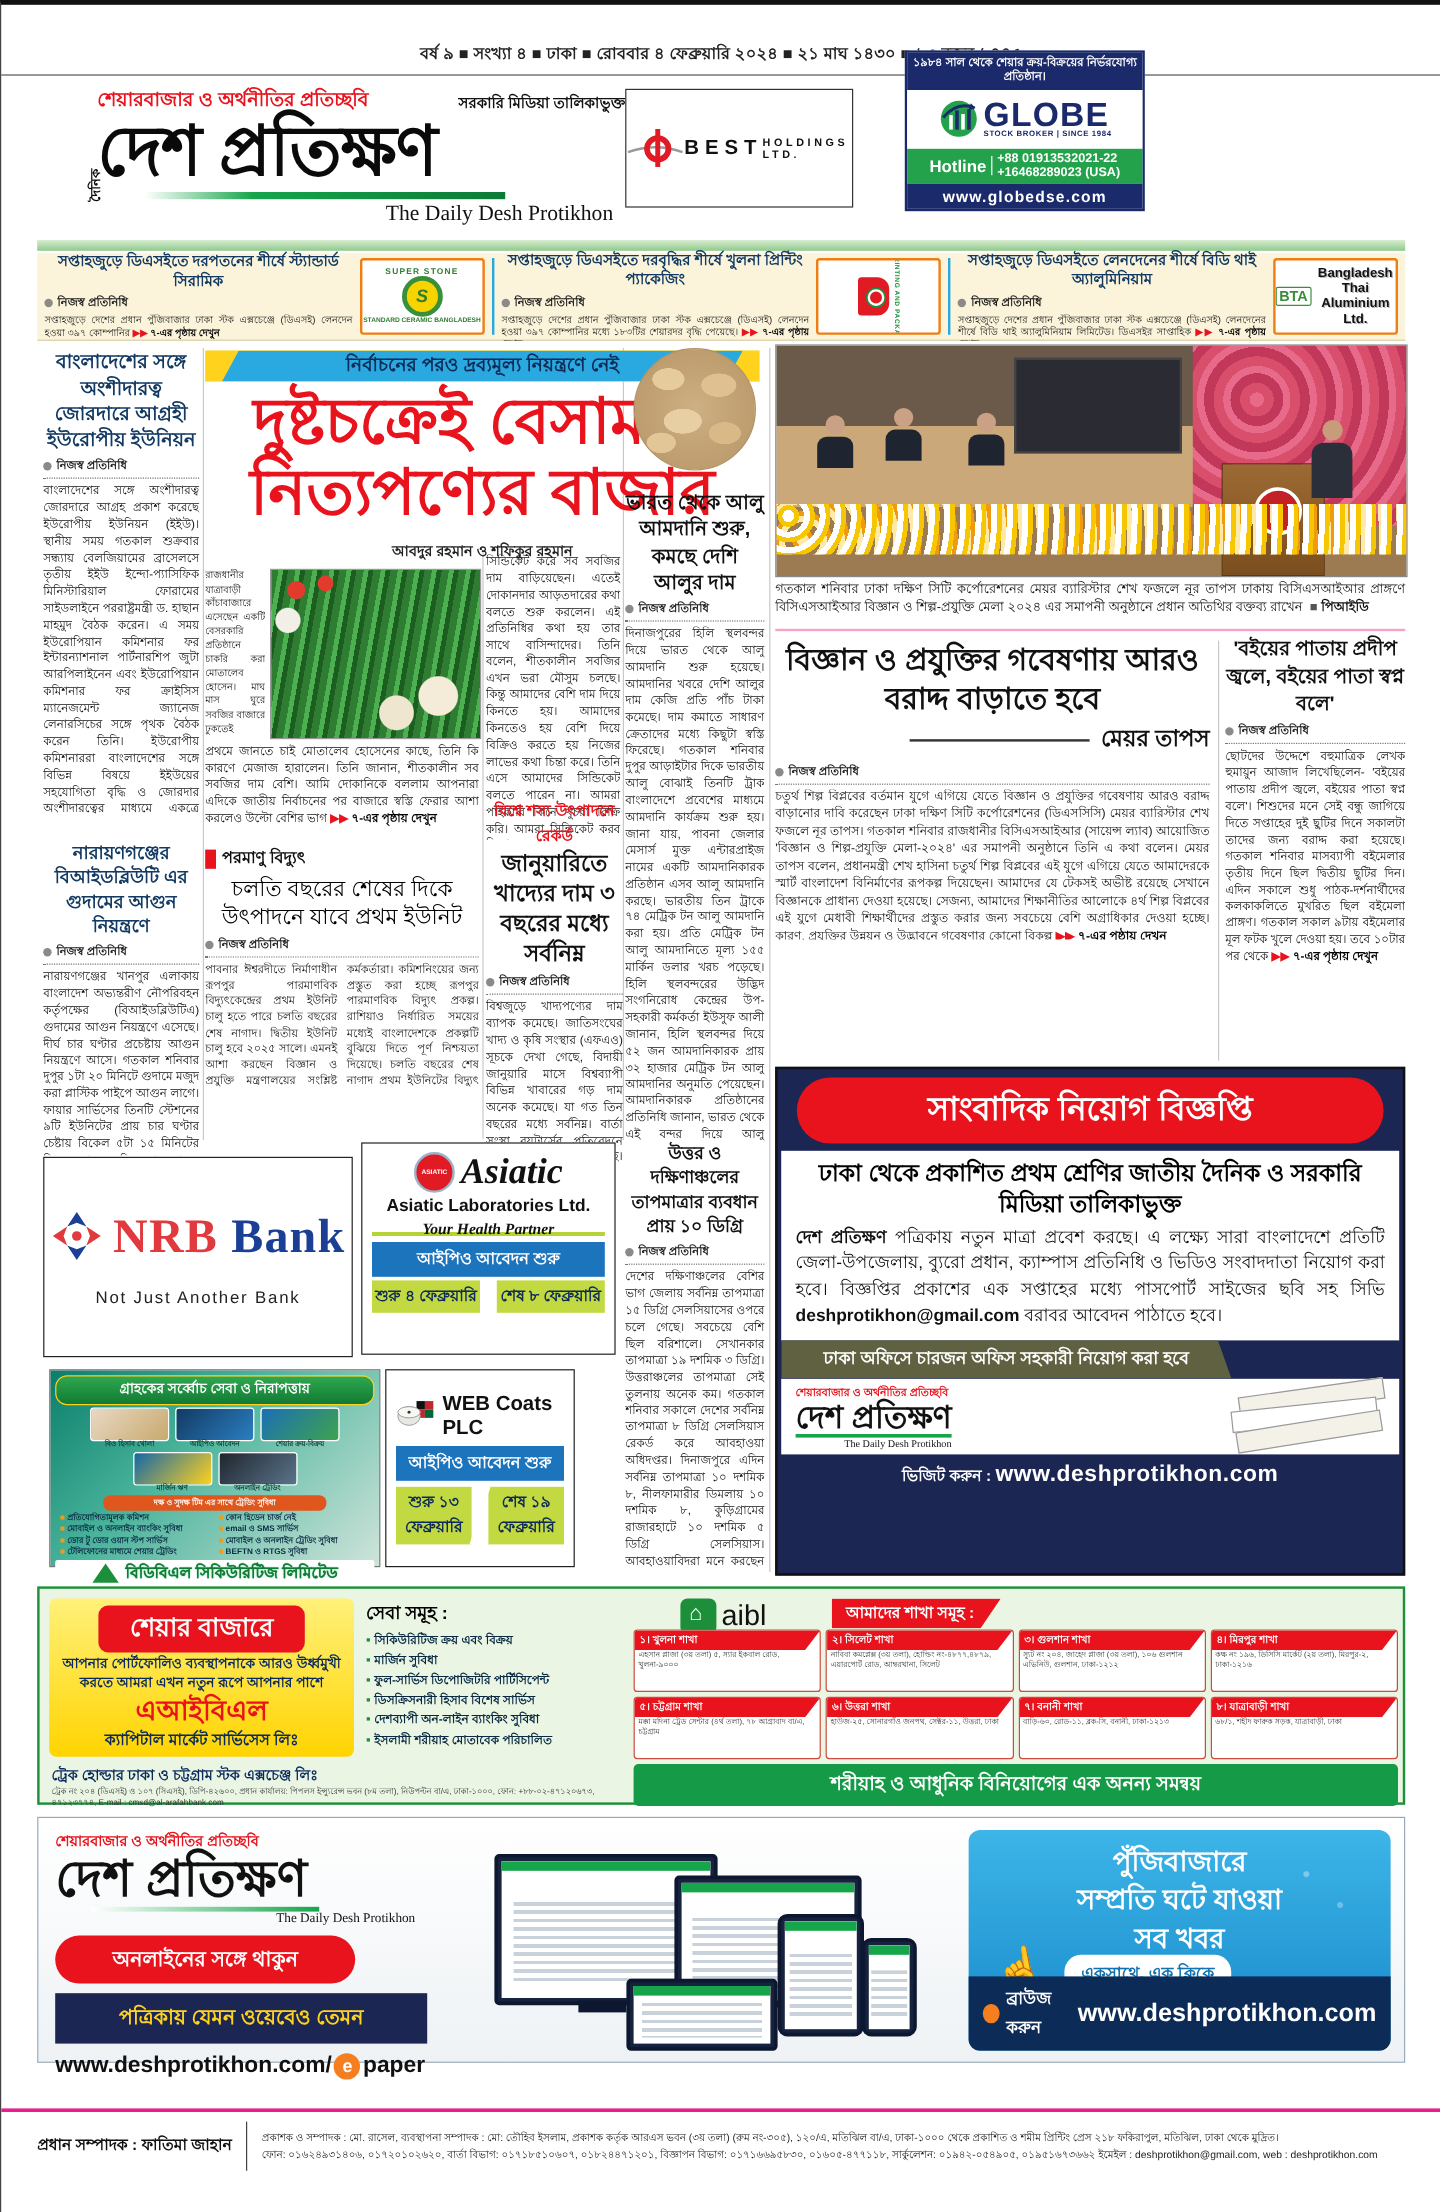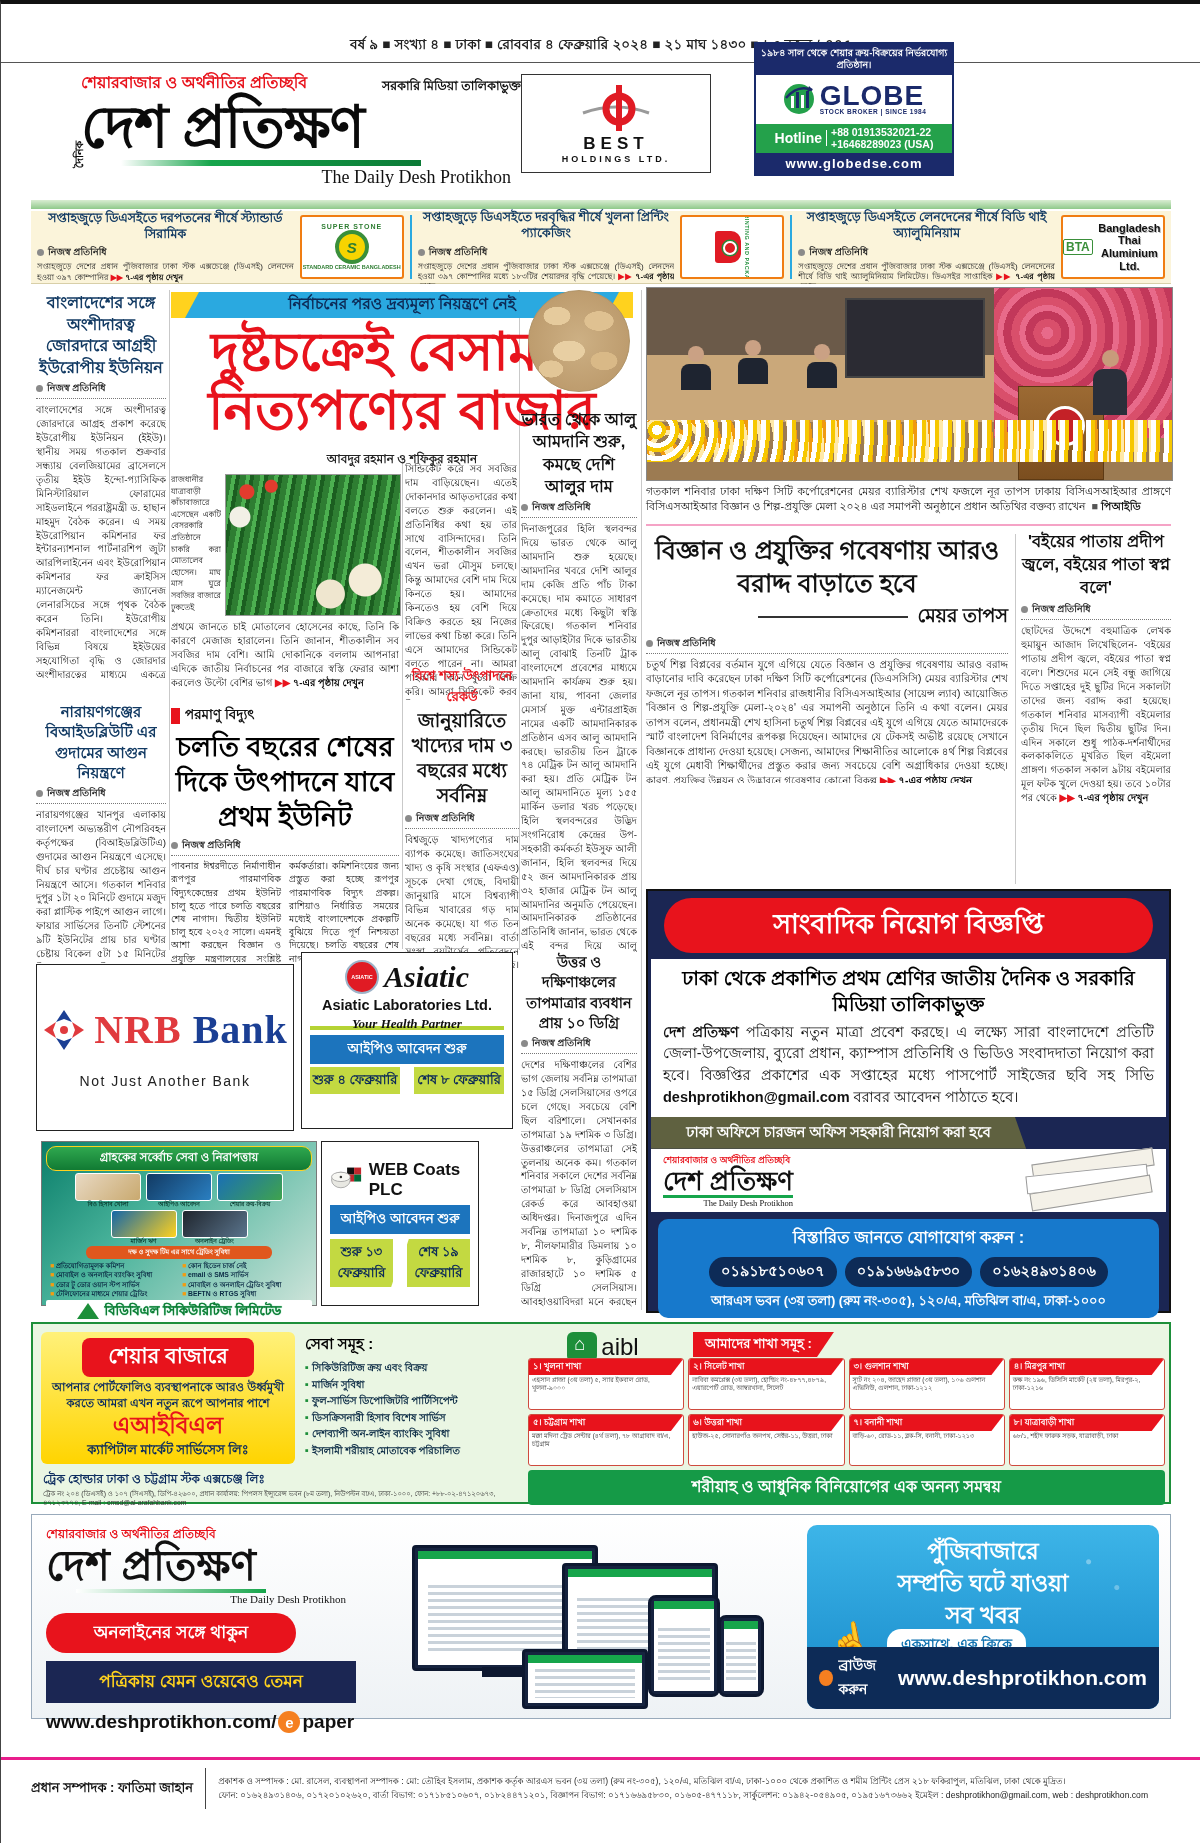--- a/index.html
+++ b/index.html
@@ -16,21 +16,21 @@
   .topline{top:58px;left:0;width:1200px;height:0;border-top:1.5px solid #555;}
   .masthead{left:80px;top:66px;width:440px;}
   .mh-tags{display:flex;justify-content:space-between;align-items:flex-end;}
   .mh-tagL{color:#e8131c;font-weight:bold;font-size:16px;}
   .mh-tagR{color:#111;font-weight:bold;font-size:12.5px;}
   .mh-title{font-size:58px;line-height:1.05;font-weight:800;color:#0a0a0a;letter-spacing:-1px;white-space:nowrap;}
   .mh-daily{position:absolute;left:-14px;top:48px;transform:rotate(-90deg);font-size:11px;font-weight:bold;color:#0a0a0a;}
   .mh-rule{height:6px;width:300px;background:linear-gradient(90deg,#fff, #16a54b 30%,#0b7a36);margin:2px 0 1px 40px;}
   .mh-eng{font-family:"Liberation Serif",serif;font-size:18px;color:#111;text-align:right;width:430px;}
   .best-ad{left:520px;top:70px;width:188px;height:97px;border:1px solid #333;background:#fff;
-           display:flex;flex-direction:column;align-items:center;justify-content:center;}
+           display:flex;flex-direction:row;align-items:center;justify-content:center;}
   .best-row{display:flex;align-items:center;gap:2px;}
   .best-txt{font-size:17px;font-weight:800;letter-spacing:5px;color:#111;line-height:1.1;}
   .best-sub{font-size:9px;font-weight:800;letter-spacing:3px;color:#111;}
   .globe-ad{left:753px;top:38px;width:196px;height:130px;border:2px solid #182a6b;background:#fff;display:flex;flex-direction:column;}
   .globe-top{background:#1b2a6b;color:#fff;font-size:9.5px;font-weight:bold;text-align:center;padding:3px 2px;line-height:1.3;}
   .globe-mid{flex:1;display:flex;align-items:center;justify-content:center;gap:4px;background:#fff;}
   .globe-name{color:#1b2a6b;font-size:28px;font-weight:800;letter-spacing:1px;line-height:.9;}
   .globe-sub{color:#1b2a6b;font-size:6.5px;font-weight:bold;letter-spacing:.5px;}
   .globe-hot{background:#24a14b;color:#fff;display:flex;align-items:center;justify-content:center;gap:4px;padding:2px 0;}
   .globe-hotL{font-size:14px;font-weight:bold;border-right:1.5px solid #fff;padding-right:4px;}
@@ -93,21 +93,21 @@
         radial-gradient(circle at 60% 85%,#efe6cf 0 14px,transparent 15px),
         repeating-linear-gradient(100deg,#2e7d32 0 6px,#4caf50 6px 10px,#1b5e20 10px 14px);}
   .lead-colA{left:170px;top:470px;width:50px;height:140px;font-size:8px;line-height:1.45;}
   .lead-colB{left:404px;top:458px;width:112px;height:238px;}
   .lead-colBot{left:170px;top:616px;width:228px;height:82px;}
 
   
   .nuke{left:170px;top:700px;width:228px;}
   .nuke-kick{display:flex;align-items:center;gap:5px;font-size:13.5px;font-weight:800;color:#111;}
   .nuke-kick i{width:9px;height:16px;background:#e8131c;display:inline-block;}
-  .nuke-h{font-size:27px;line-height:1.3;font-weight:700;color:#000;text-align:center;margin-top:3px;}
+  .nuke-h{font-size:18px;line-height:1.3;font-weight:400;color:#000;text-align:center;margin-top:3px;}
   .nuke-body{column-count:2;column-gap:8px;max-height:118px;font-size:9.3px;}
 
   
   .food{left:404px;top:662px;width:114px;}
   .food-kick{color:#e8131c;font-size:13px;font-weight:800;text-align:center;}
   .food-h{font-size:19px;line-height:1.32;font-weight:800;text-align:center;}
   .food-body{max-height:135px;}
 
   
   .potato{left:520px;top:286px;width:116px;}
@@ -668,29 +668,20 @@
         <div class="t1">শেয়ারবাজার ও অর্থনীতির প্রতিচ্ছবি</div>
         <div class="t2">দেশ প্রতিক্ষণ</div>
         <div class="t3">The Daily Desh Protikhon</div>
       </div>
       <div class="rc-papers">
           <i></i>
           <i></i>
           <i></i>
         </div>
     </div>
-    <div class="rc-blue">
-      <div class="rc-bt">বিস্তারিত জানতে যোগাযোগ করুন :</div>
-      <div class="rc-phones">
-        <span class="rc-ph">০১৯১৮৫১০৬০৭</span>
-        <span class="rc-ph">০১৯১৬৬৯৫৮৩০</span>
-        <span class="rc-ph">০১৬২৪৯৩১৪০৬</span>
-      </div>
-      <div class="rc-addr">আরএস ভবন (৩য় তলা) (রুম নং-৩০৫), ১২০/এ, মতিঝিল বা/এ, ঢাকা-১০০০</div>
-    </div>
     <div class="rc-visit">
       <span>ভিজিট করুন : </span><span class="url">www.deshprotikhon.com</span>
     </div>
   </div>
 
   <div class="abs aibl">
     <div class="ai-left">
       <div class="ai-sb">শেয়ার বাজারে</div>
       <div class="ai-txt">আপনার পোর্টফোলিও ব্যবস্থাপনাকে আরও উর্ধ্বমুখী করতে আমরা এখন নতুন রূপে আপনার পাশে</div>
       <div class="ai-brand">এআইবিএল</div>

